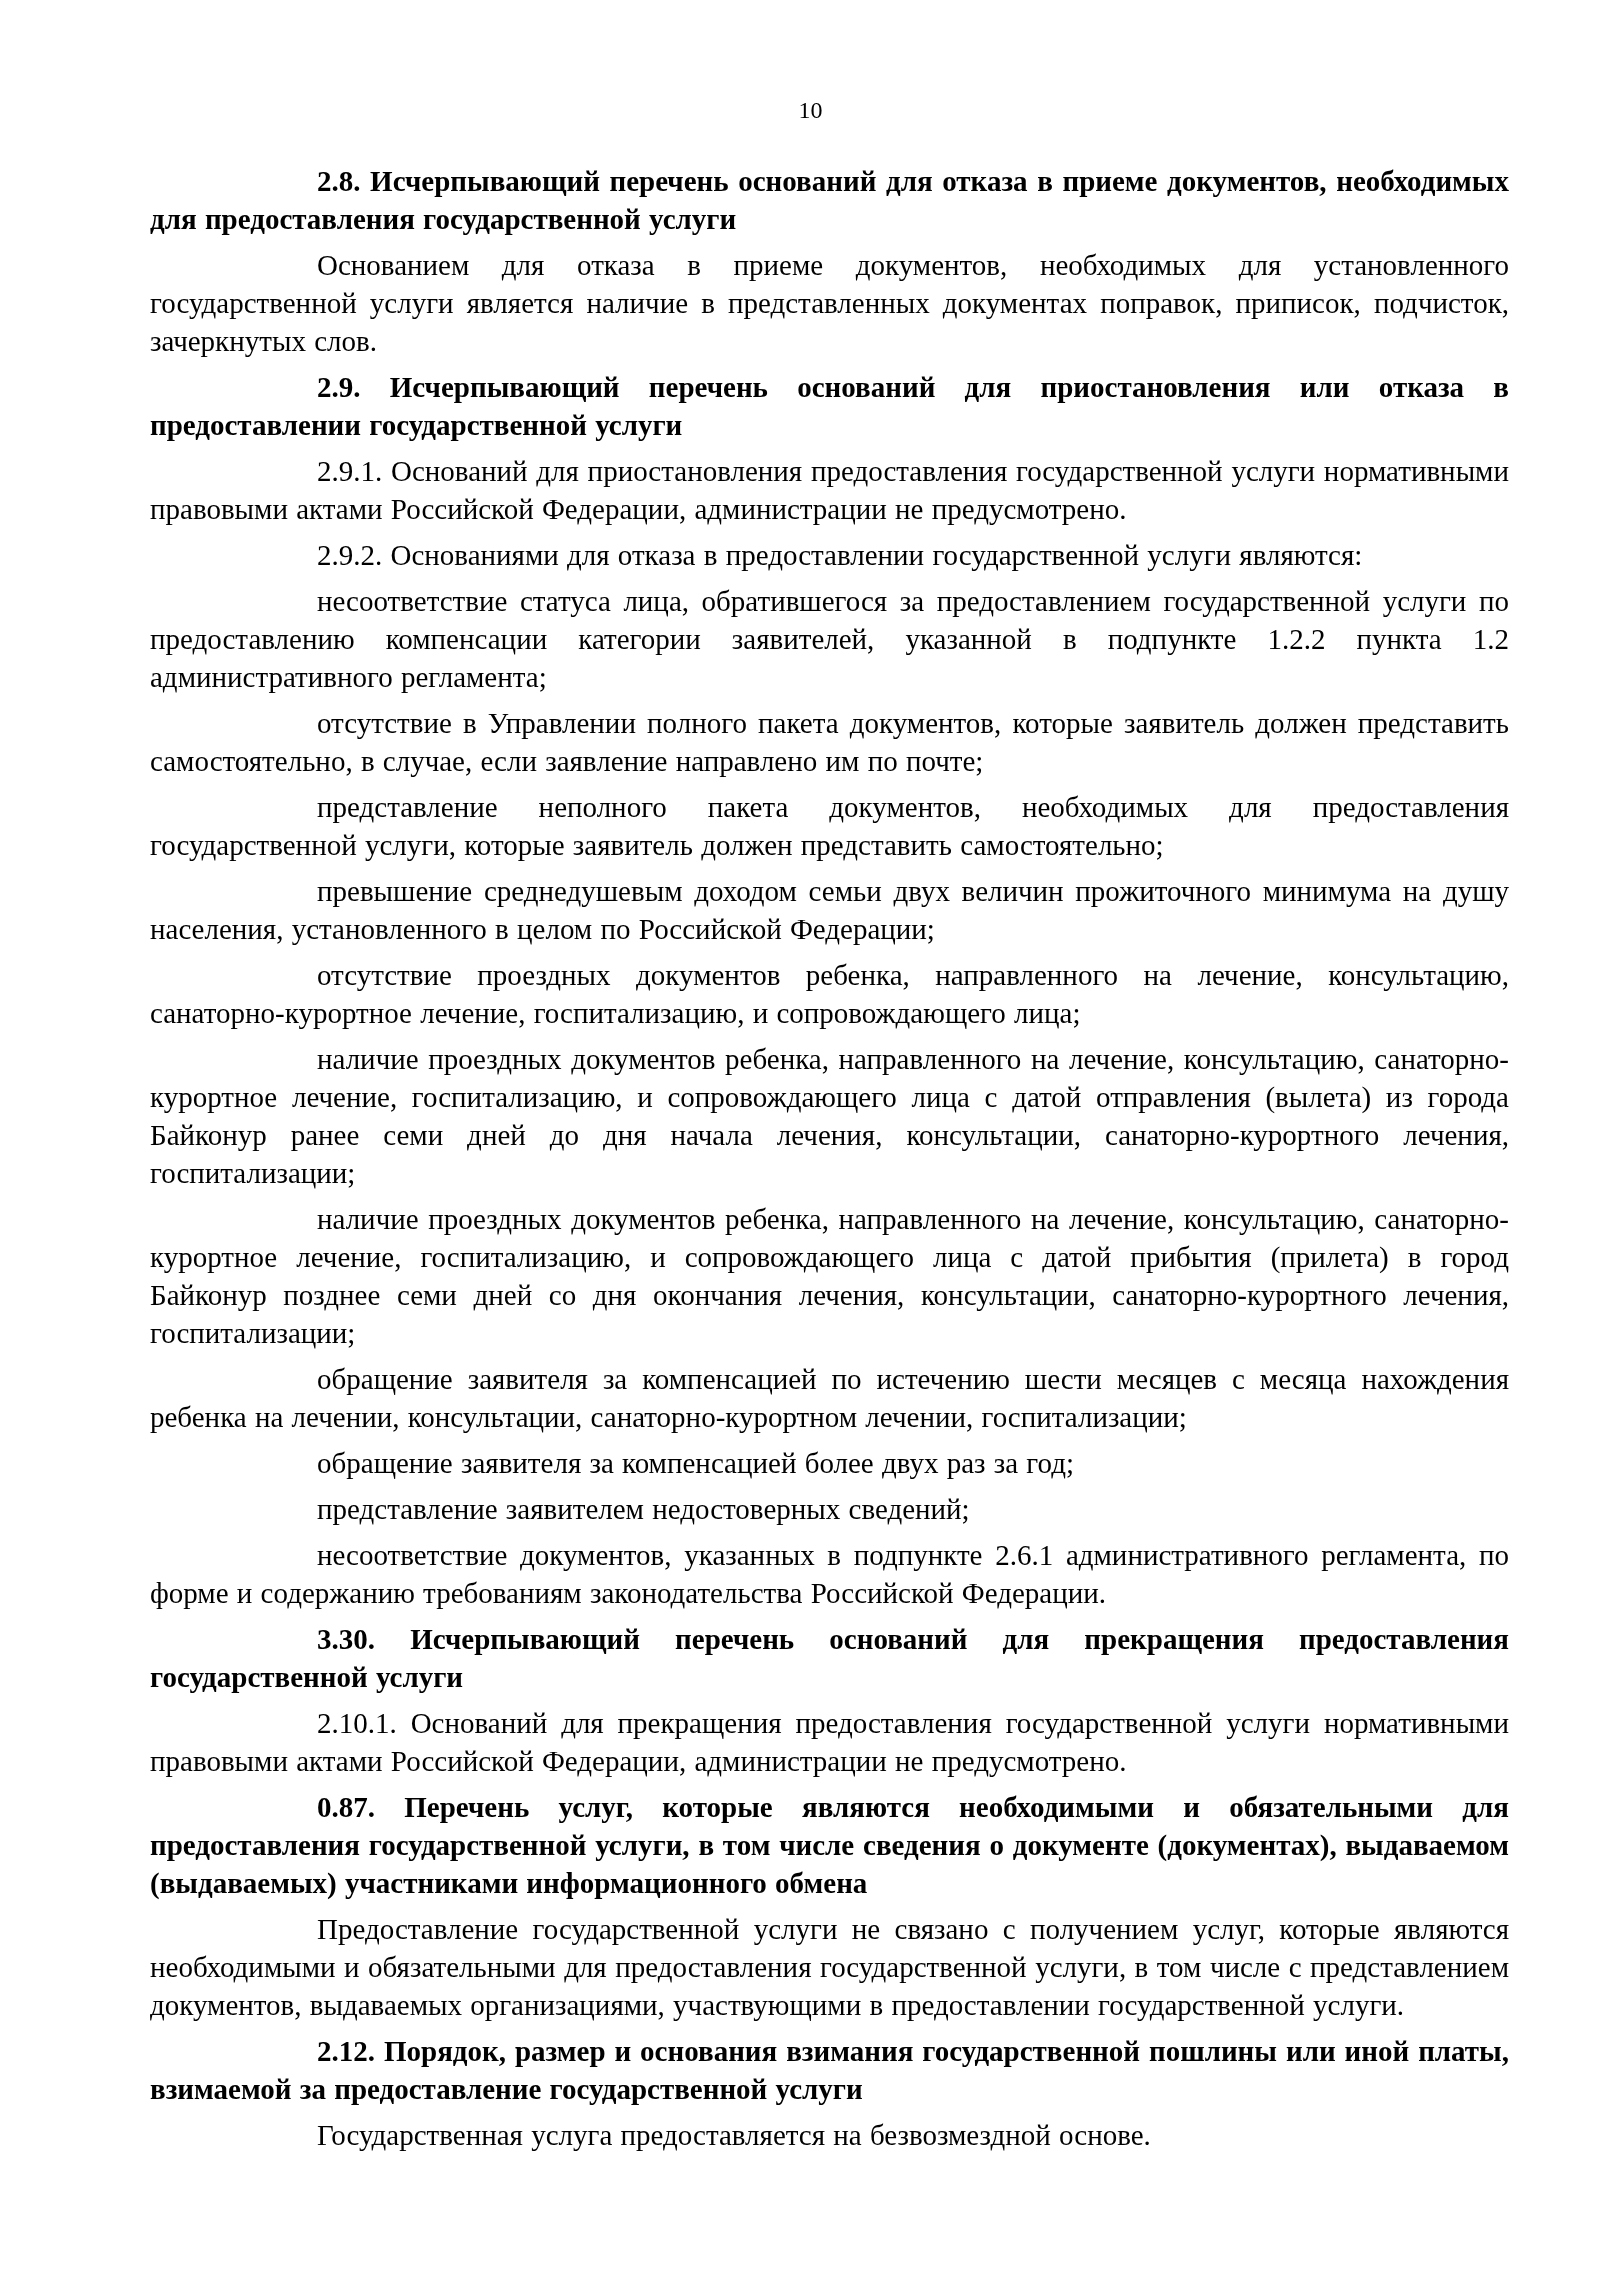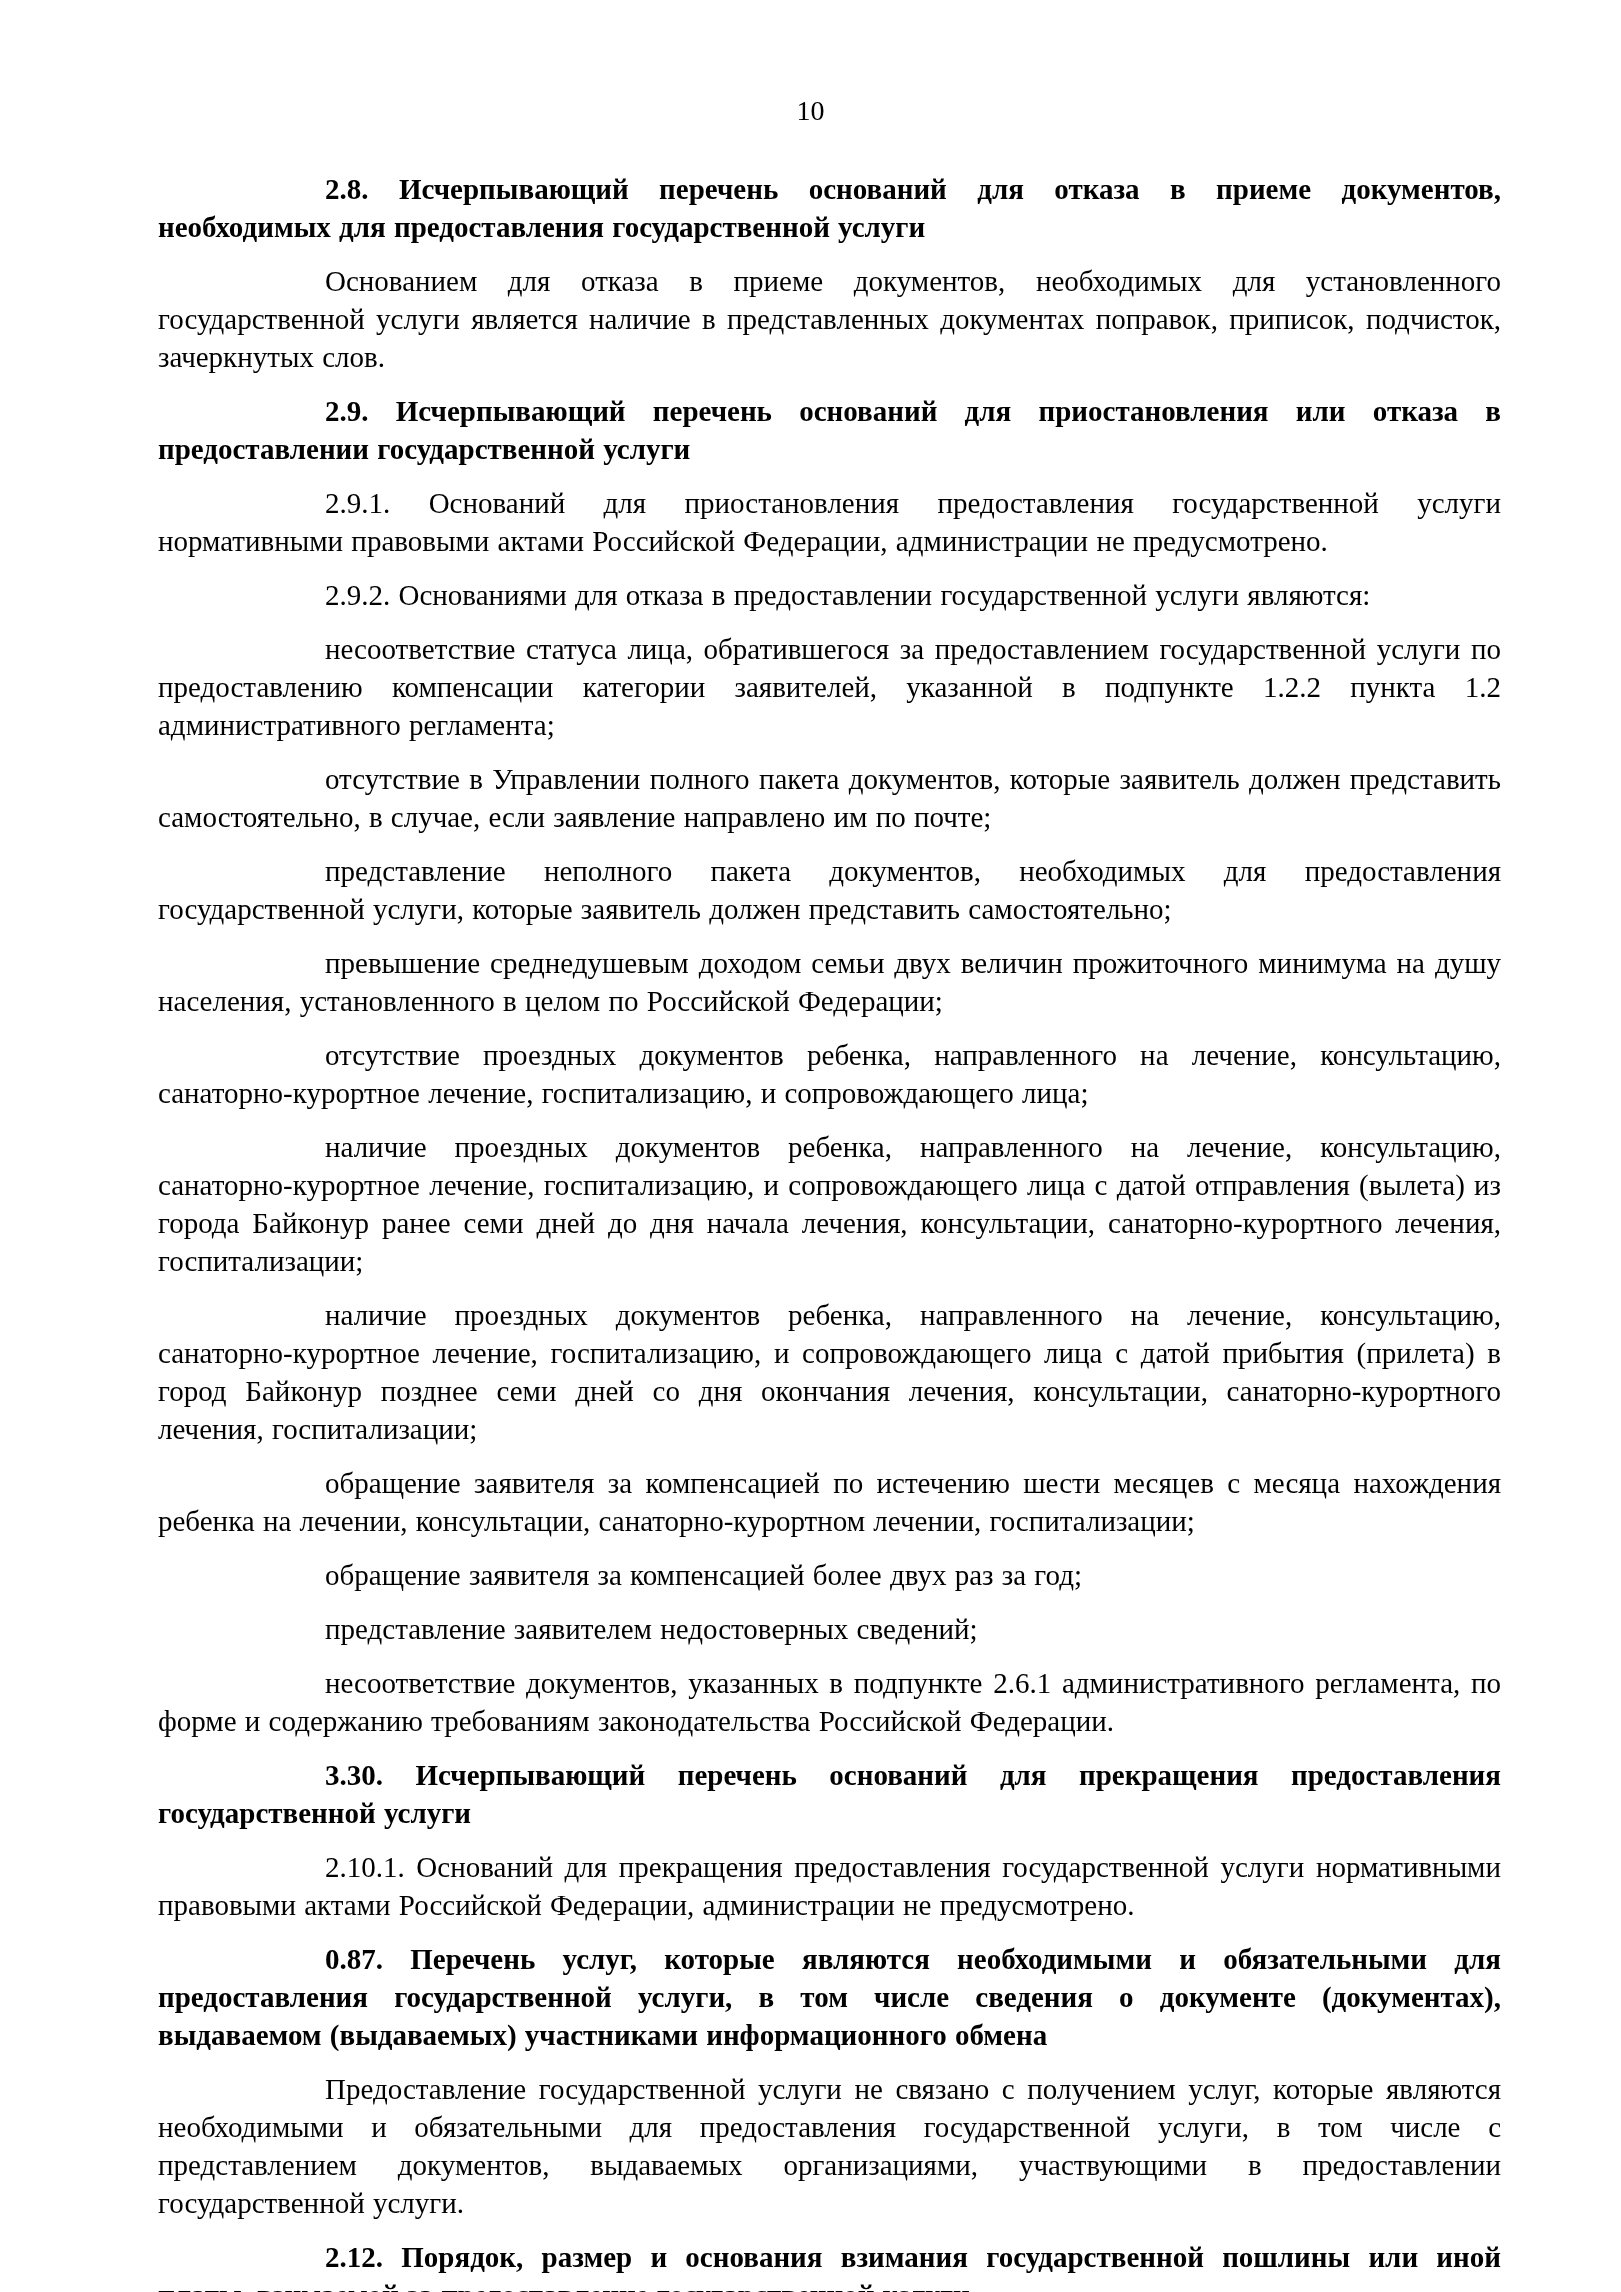--- a/index.html
+++ b/index.html
@@ -15,31 +15,31 @@
     overflow: hidden;
     font-family: "Liberation Serif", "DejaVu Serif", serif;
     color: #000000;
   }
   .page-number {
     position: absolute;
     top: 94px;
     left: 0;
     width: 1621px;
     text-align: center;
-    font-size: 28px;
+    font-size: 24px;
     line-height: 33px;
   }
   .content {
     position: absolute;
     top: 154px;
     left: 142px;
     width: 1375px;
   }
   p.para {
-    margin: 16px;
+    margin: 8px;
     padding: 0;
     font-size: 29px;
     line-height: 38px;
     text-align: justify;
     text-indent: 167px;
     word-spacing: 1px;
   }
   p.para.heading {
     font-weight: bold;
   }

